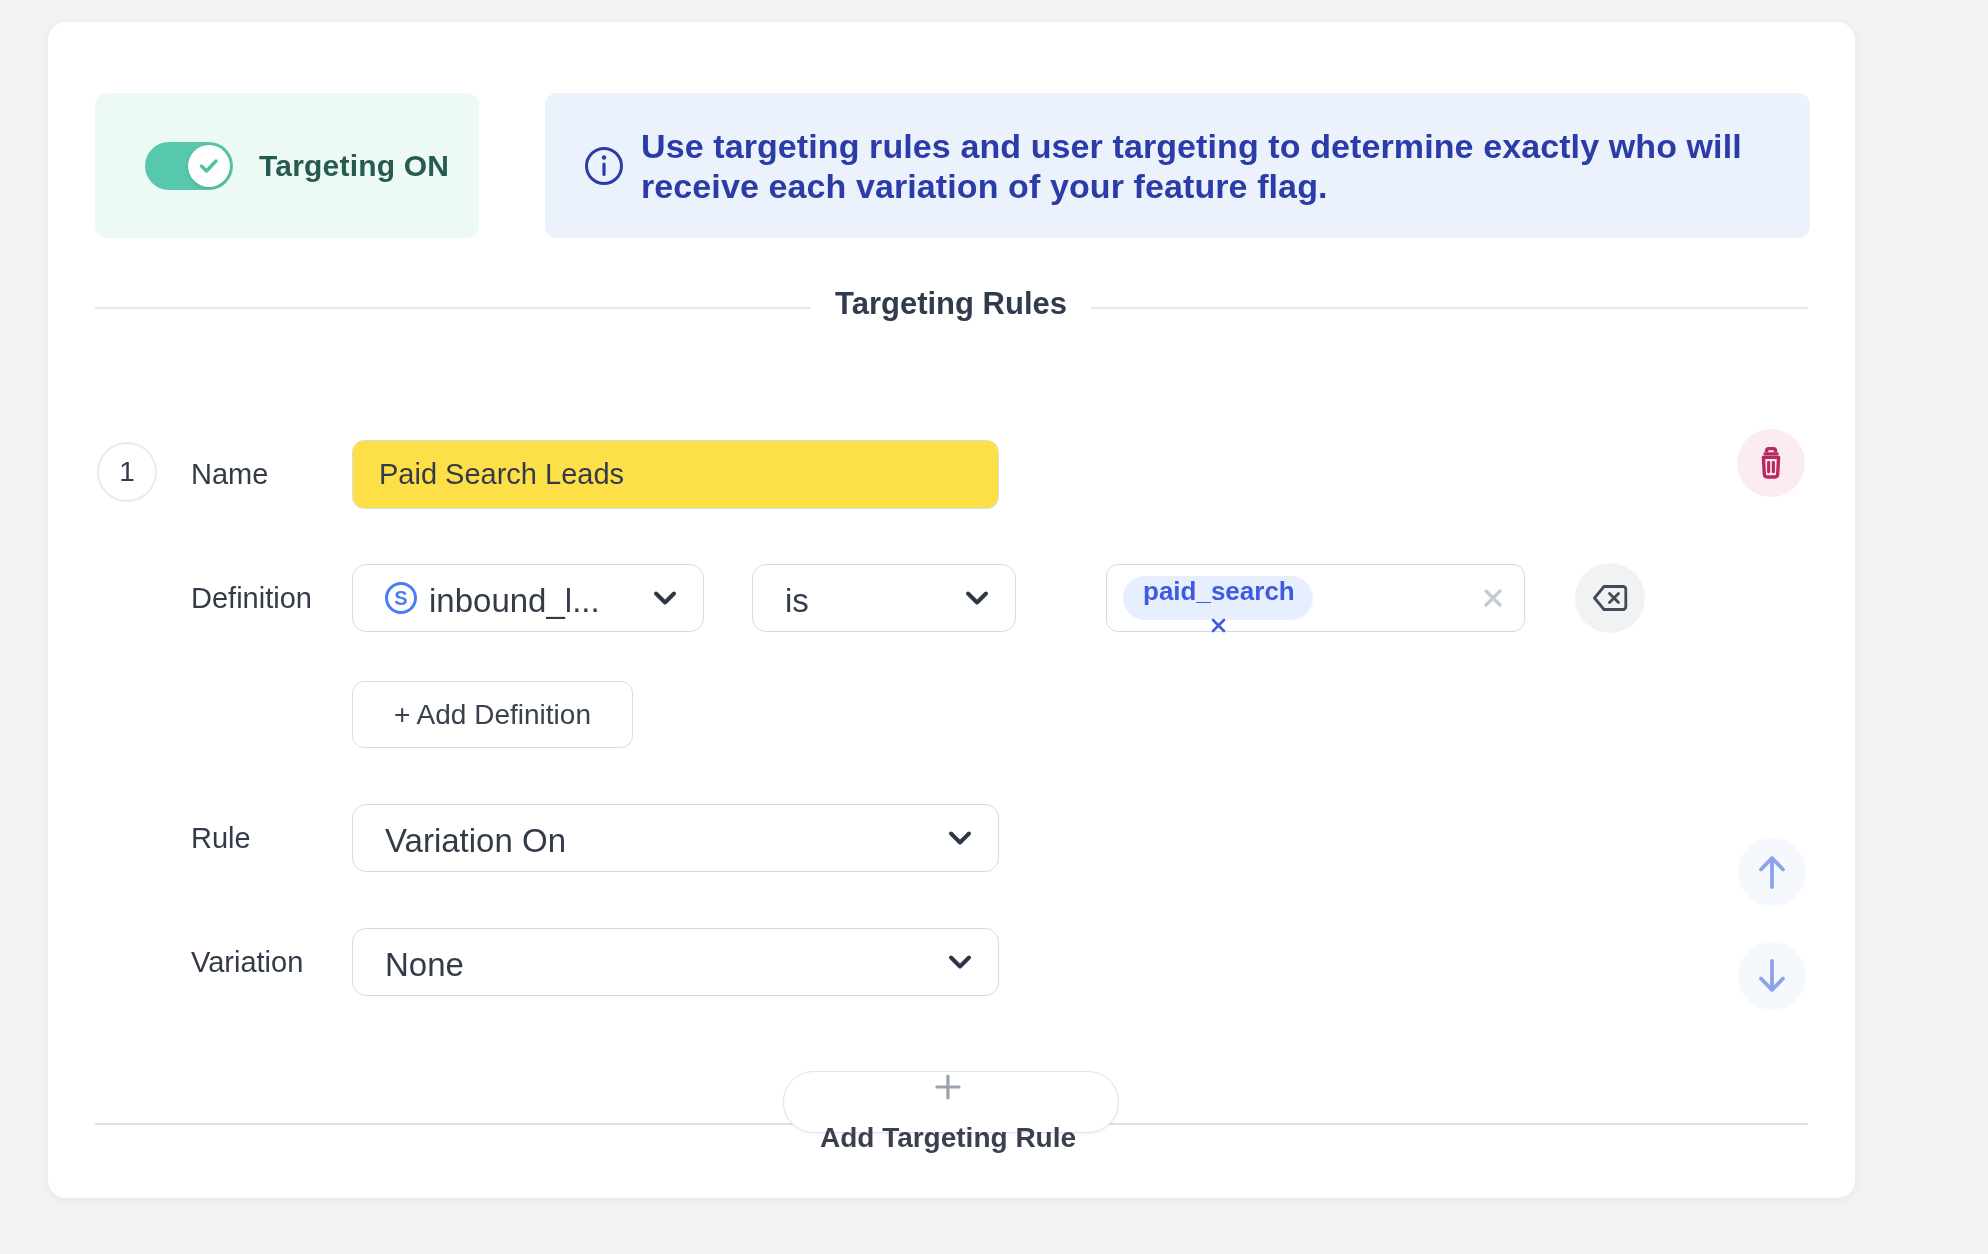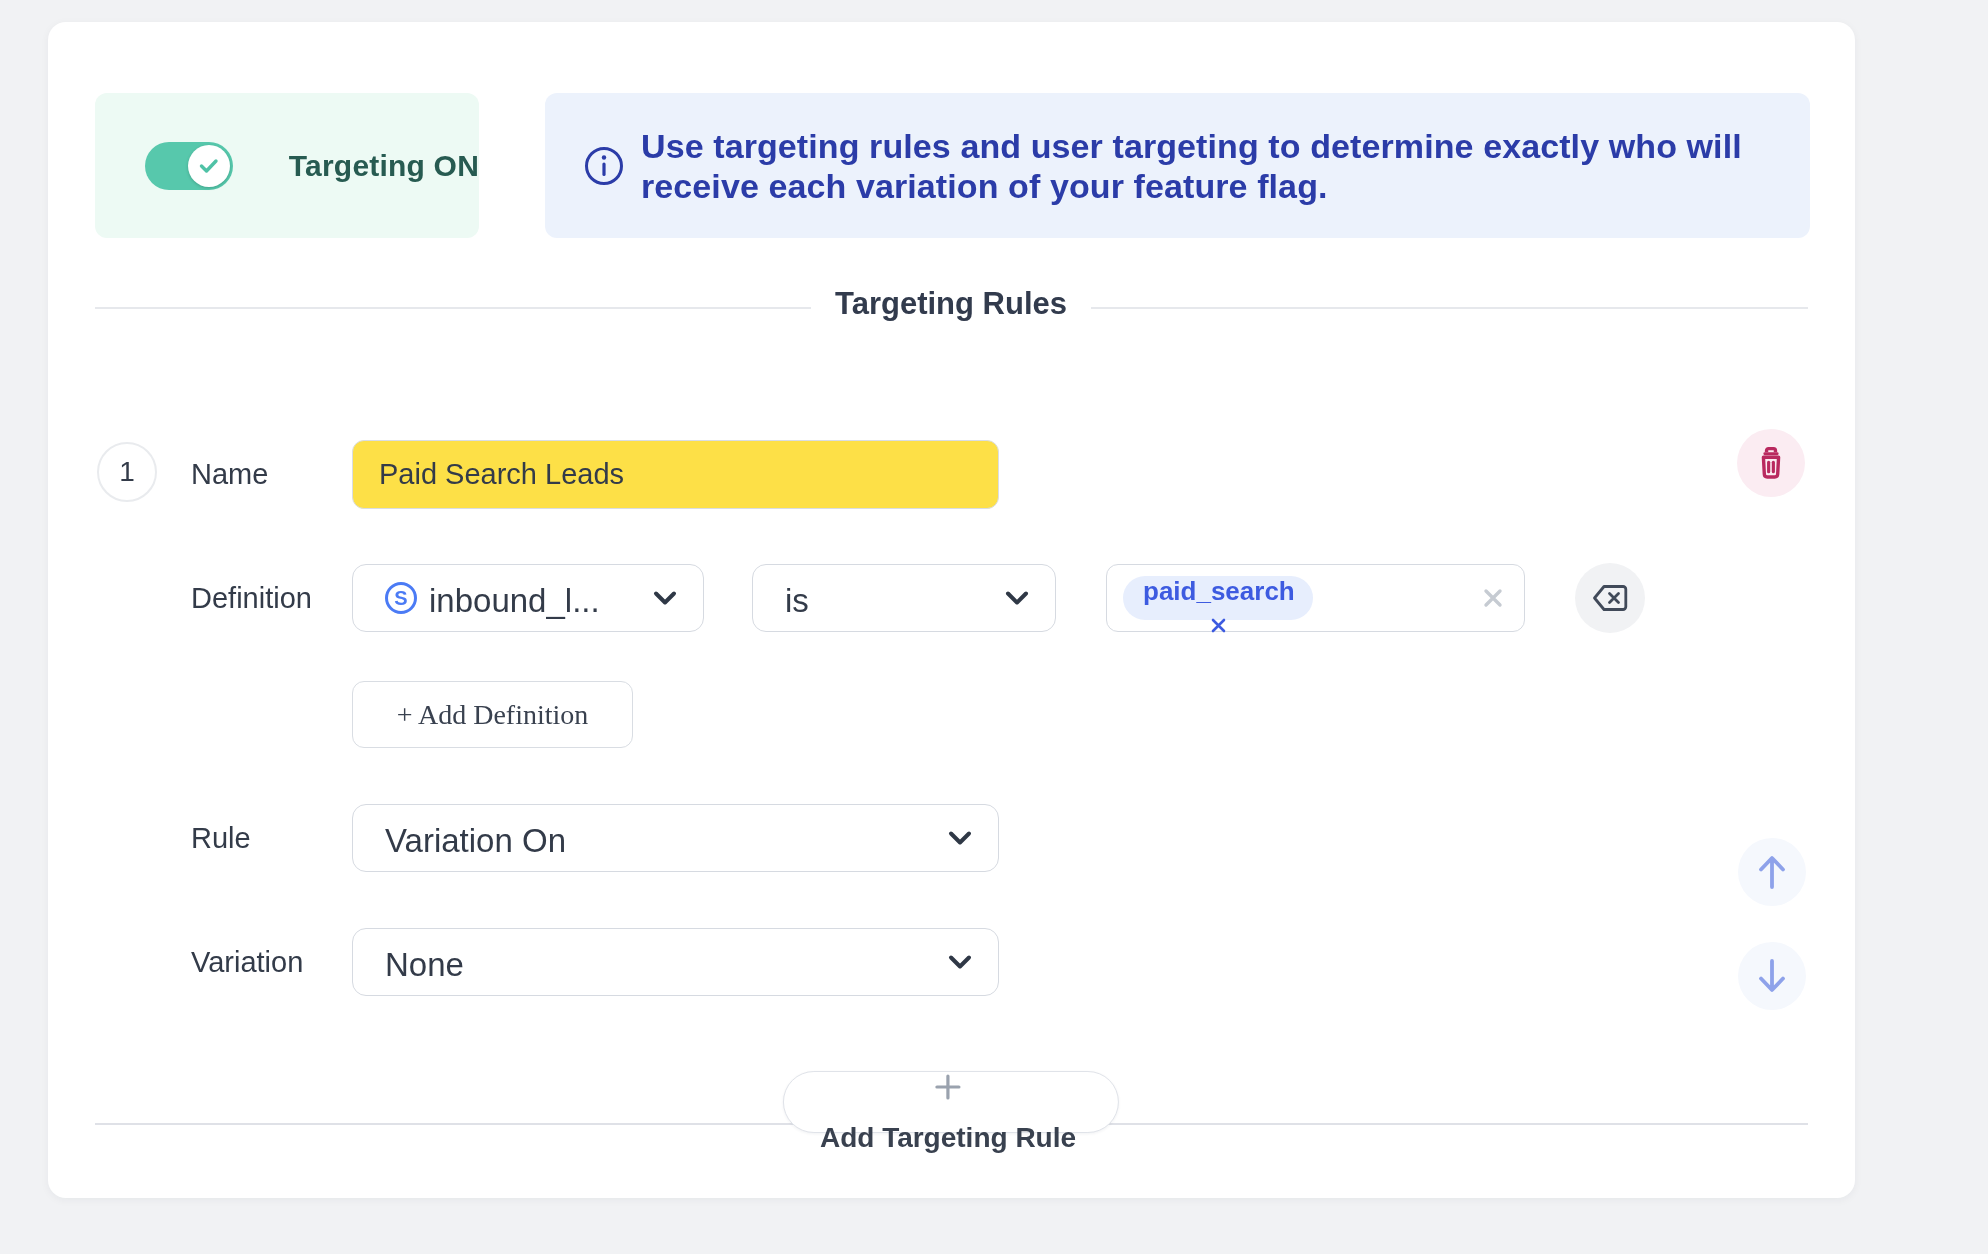--- a/index.html
+++ b/index.html
@@ -16,21 +16,21 @@
     background:#FFFFFF;
     border-radius:18px;
     box-shadow:0 2px 8px rgba(25,35,60,0.05);
   }
 
   
   .toggle-panel {
     position:absolute; left:47px; top:71px;
     width:384px; height:145px;
     background:#EDFAF4; border-radius:12px;
-    display:flex; align-items:center;justify-content:space-between;
+    display:flex; align-items:center;
   }
   .toggle {
     position:relative; margin-left:50px;
     width:88px; height:48px; border-radius:24px;
     background:#57C8AC; cursor:pointer; flex:none;
   }
   .toggle-knob {
     position:absolute; right:3px; top:3px;
     width:42px; height:42px; border-radius:50%;
     background:#FFFFFF;
@@ -98,21 +98,21 @@
   }
 
   .dropdown {
     position:absolute; height:68px;
     border:1.5px solid #D6DAE1; border-radius:14px;
     background:#fff; cursor:pointer;
     display:flex; align-items:center;
     padding:0 60px 0 32px;
   }
   .dd-property   { left:304px;  top:542px; width:352px; }
-  .dd-comparator { left:704px;  top:542px; width:304px; }
+  .dd-comparator { left:704px;  top:542px; width:264px; }
   .dd-serve      { left:304px;  top:782px; width:647px; }
   .dd-schedule   { left:304px;  top:906px; width:647px; }
   .dd-value { font-size:33px; color:#333B49; white-space:nowrap; overflow:hidden;margin-top:6px; }
   .dd-chevron { position:absolute; right:26px; top:50%; transform:translateY(-50%); display:flex; }
 
   .prop-icon {
     width:32px; height:32px; border-radius:50%;
     border:3px solid #4B7BF5; color:#4B7BF5;
     font-size:20px; font-weight:700;
     display:flex; align-items:center; justify-content:center;
@@ -144,21 +144,21 @@
   }
   .btn-backspace { left:1527px; top:541px; width:70px; height:70px; background:#F1F2F4; }
   .btn-trash     { left:1689px; top:407px; width:68px; height:68px; background:#FBECF2; }
   .btn-up        { left:1690px; top:816px; width:68px; height:68px; background:#F5F8FD; }
   .btn-down      { left:1690px; top:920px; width:68px; height:68px; background:#F5F8FD; }
 
   .add-def-btn {
     position:absolute; left:304px; top:659px;
     width:281px; height:67px;
     background:#fff; border:1.5px solid #D9DDE3; border-radius:12px;
-    font-family:Liberation Serif, serif;
+    font-family:Liberation Sans, sans-serif;
     font-size:28px; color:#39414F; font-weight:400;
     cursor:pointer;
   }
 
   
   .footer-divider {
     position:absolute; left:47px; top:1101px;
     width:1713px; height:0;
     border-top:2px solid #DFE1E7;
   }

